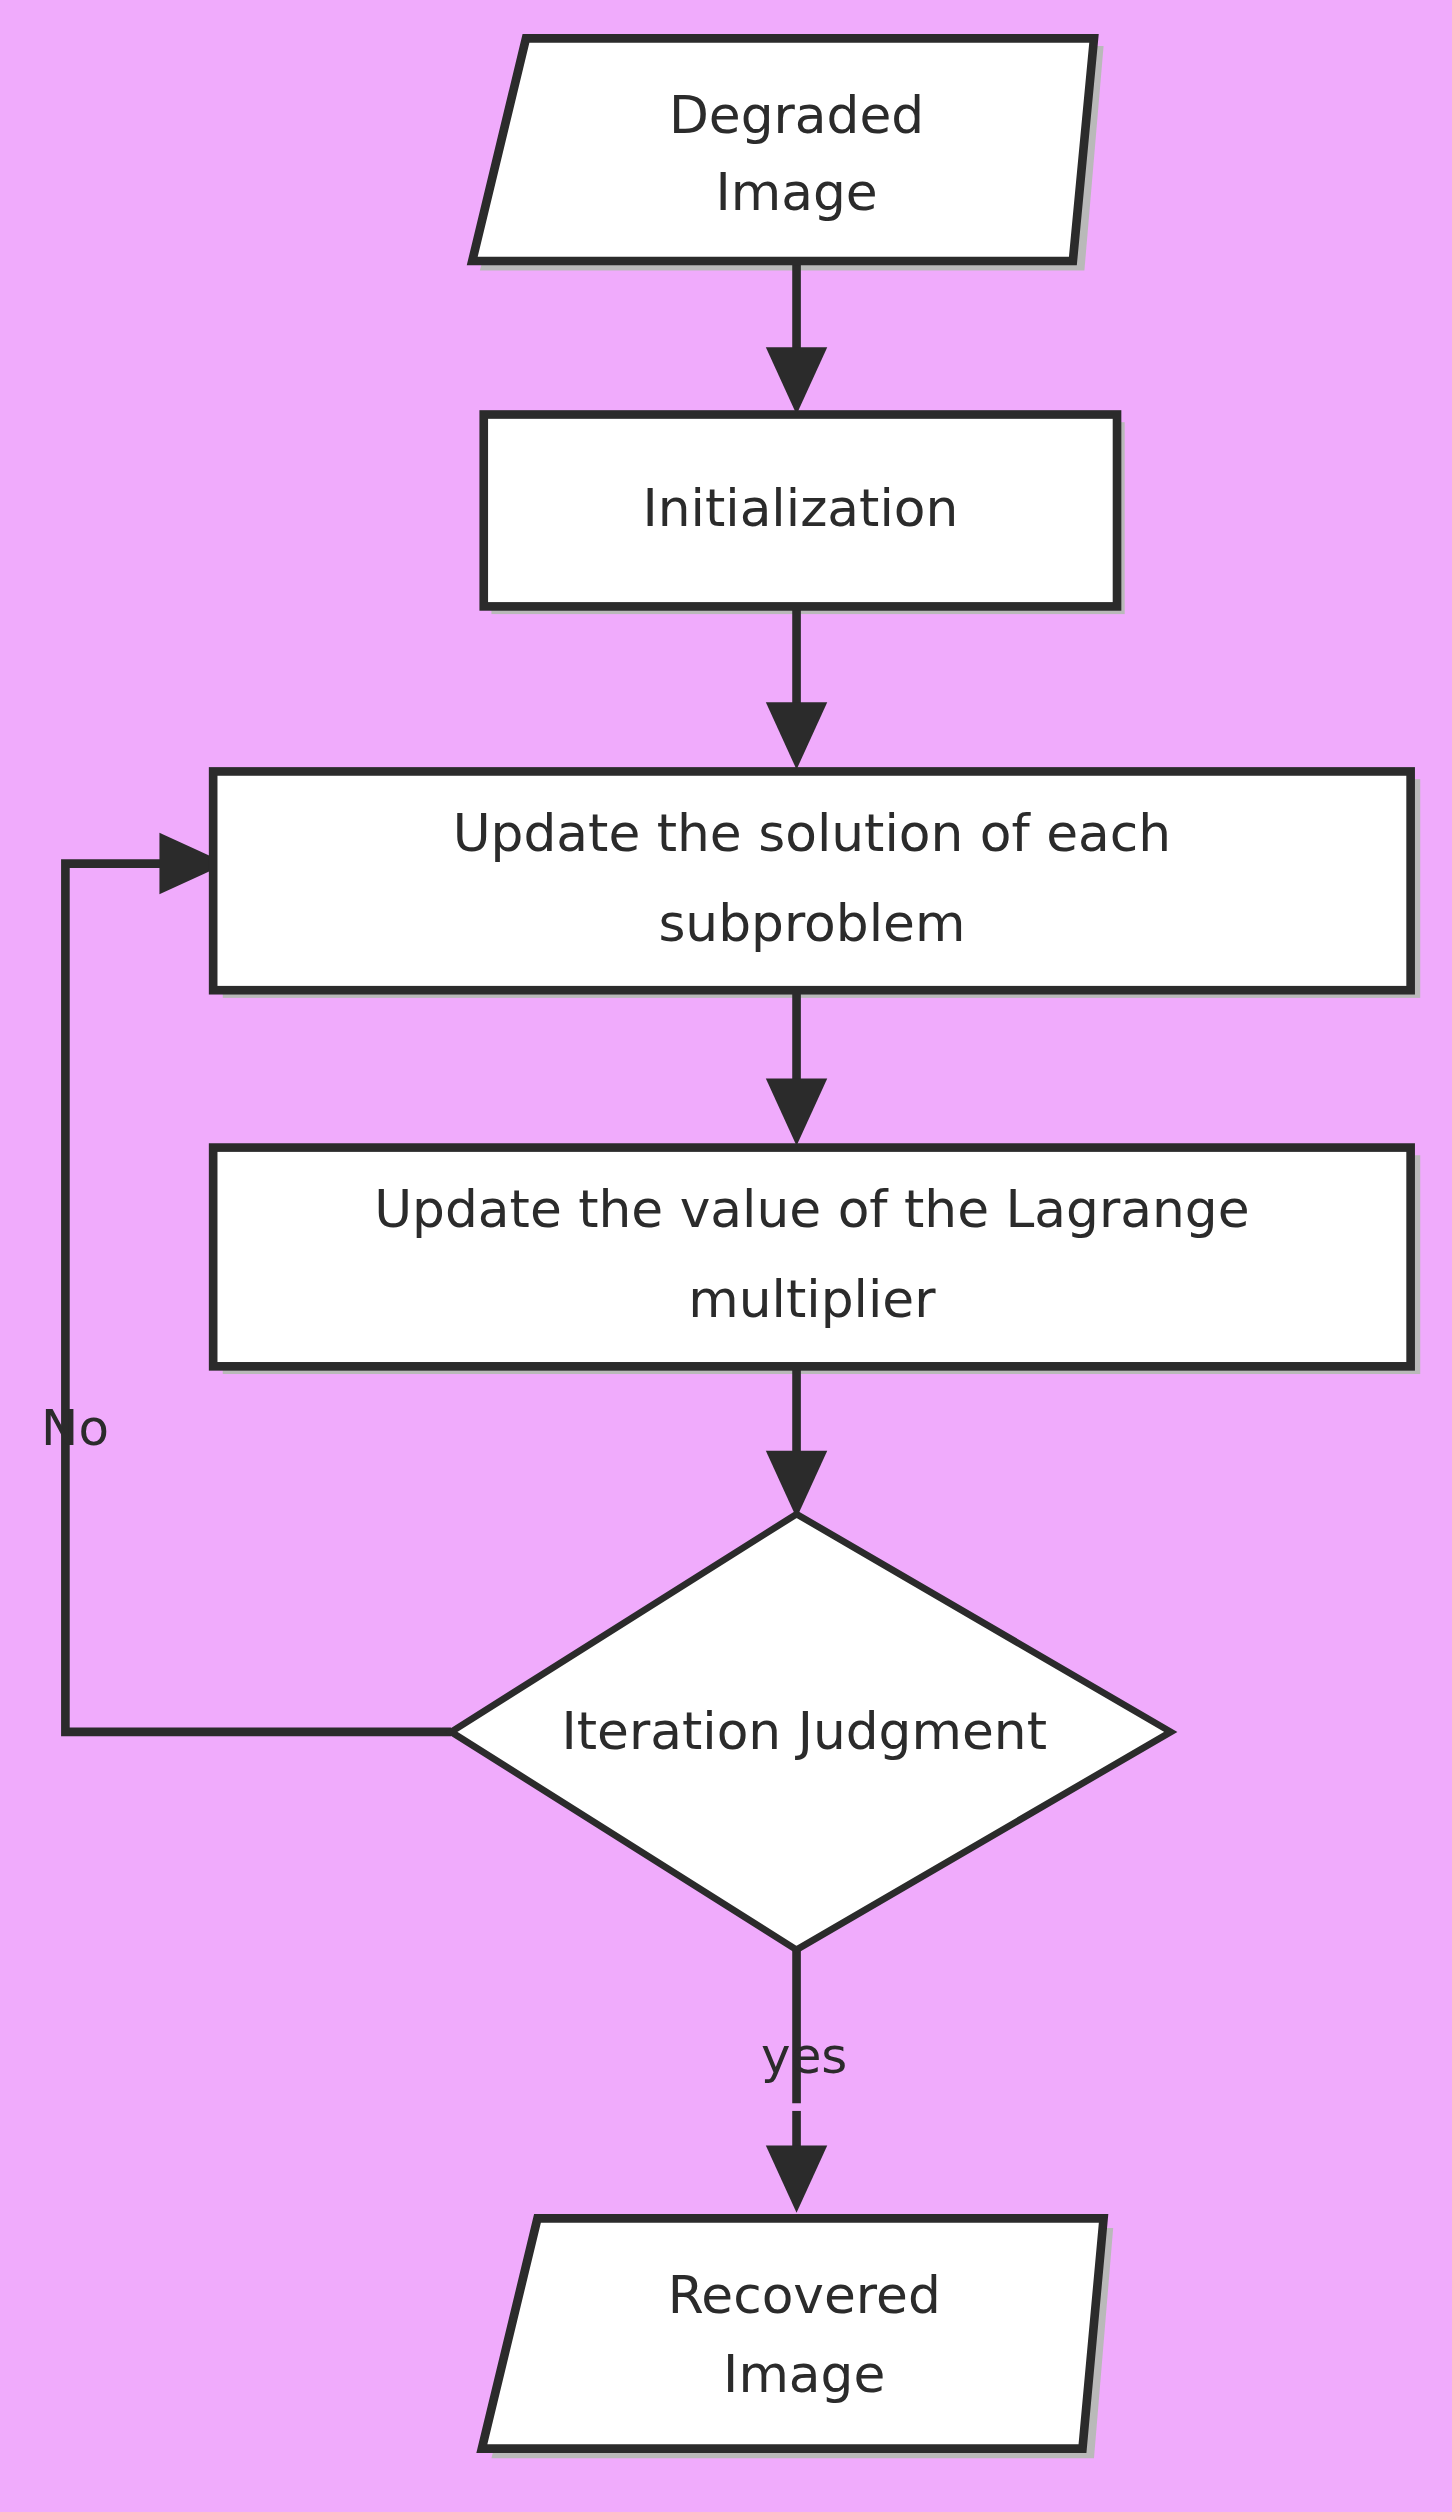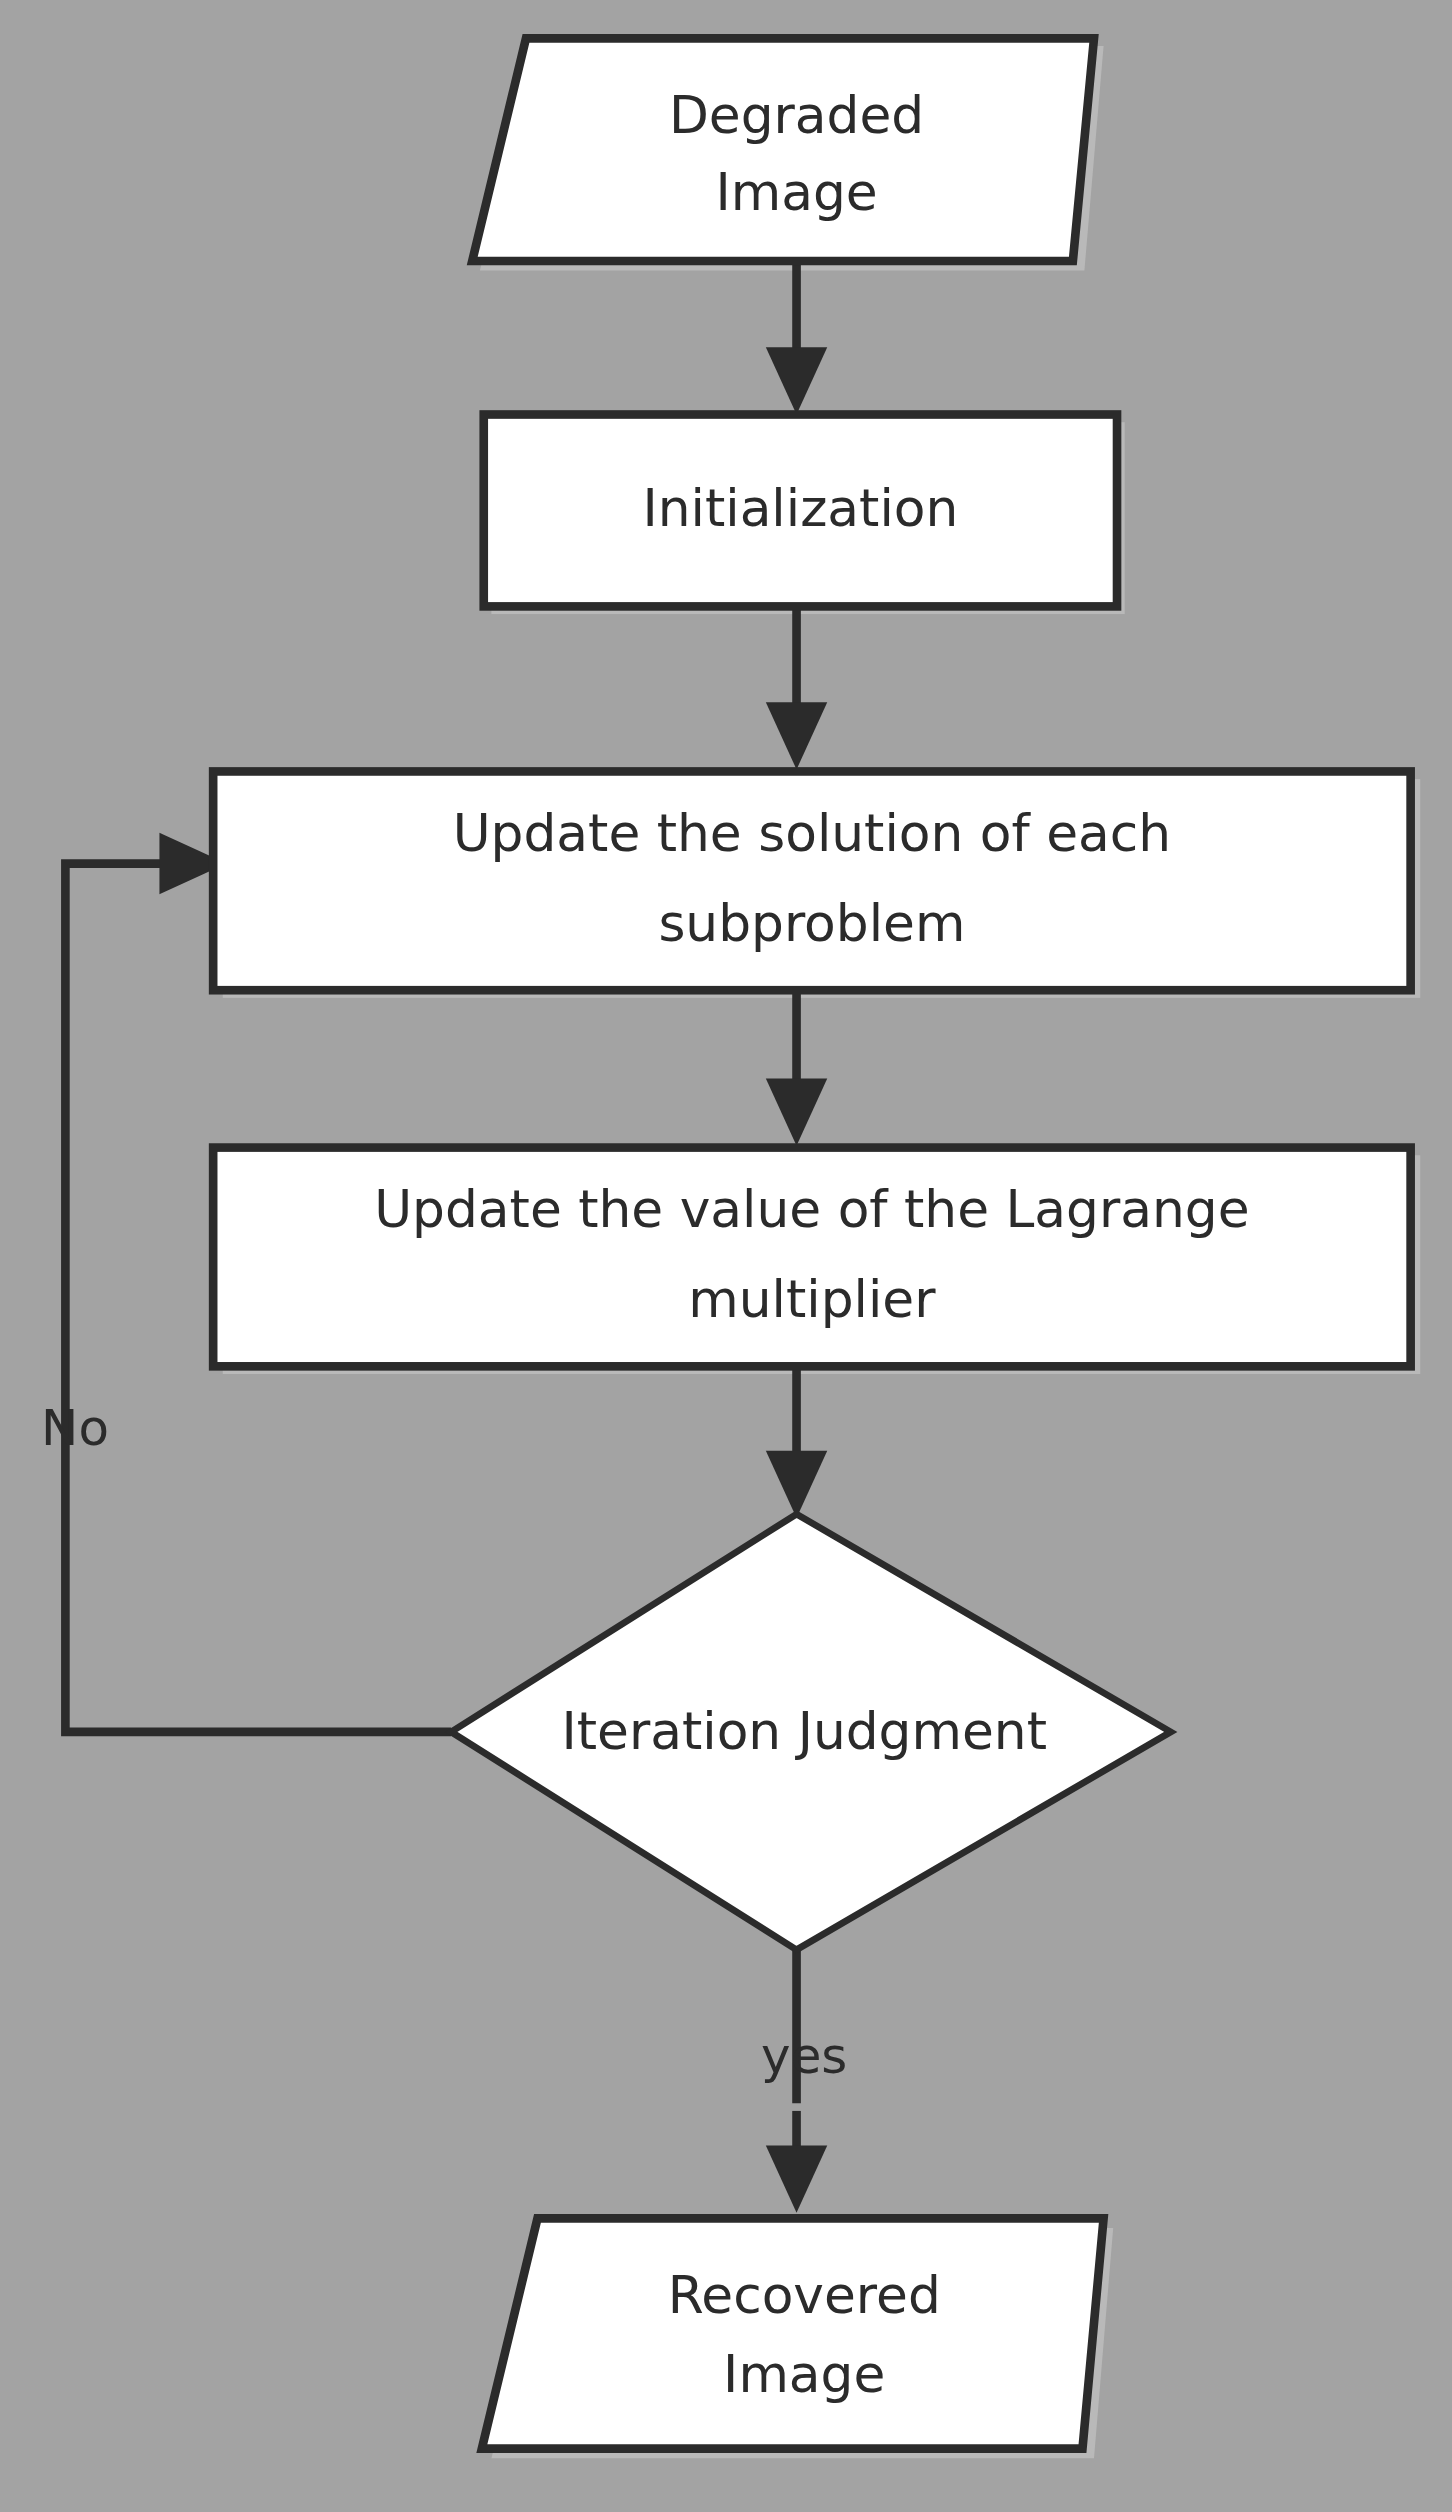--- a/index.html
+++ b/index.html
@@ -7,21 +7,21 @@
     padding: 0;
     background: #ffffff;
   }
   body {
     font-family: "DejaVu Sans", sans-serif;
   }
   #flow-root {
     position: relative;
     width: 1453px;
     height: 2512px;
-    background: #a3a3a3;
+    background: #f0abfc;
     overflow: hidden;
   }
   #flow-svg {
     position: absolute;
     left: 0;
     top: 0;
     width: 1453px;
     height: 2512px;
   }
   .node-text {

